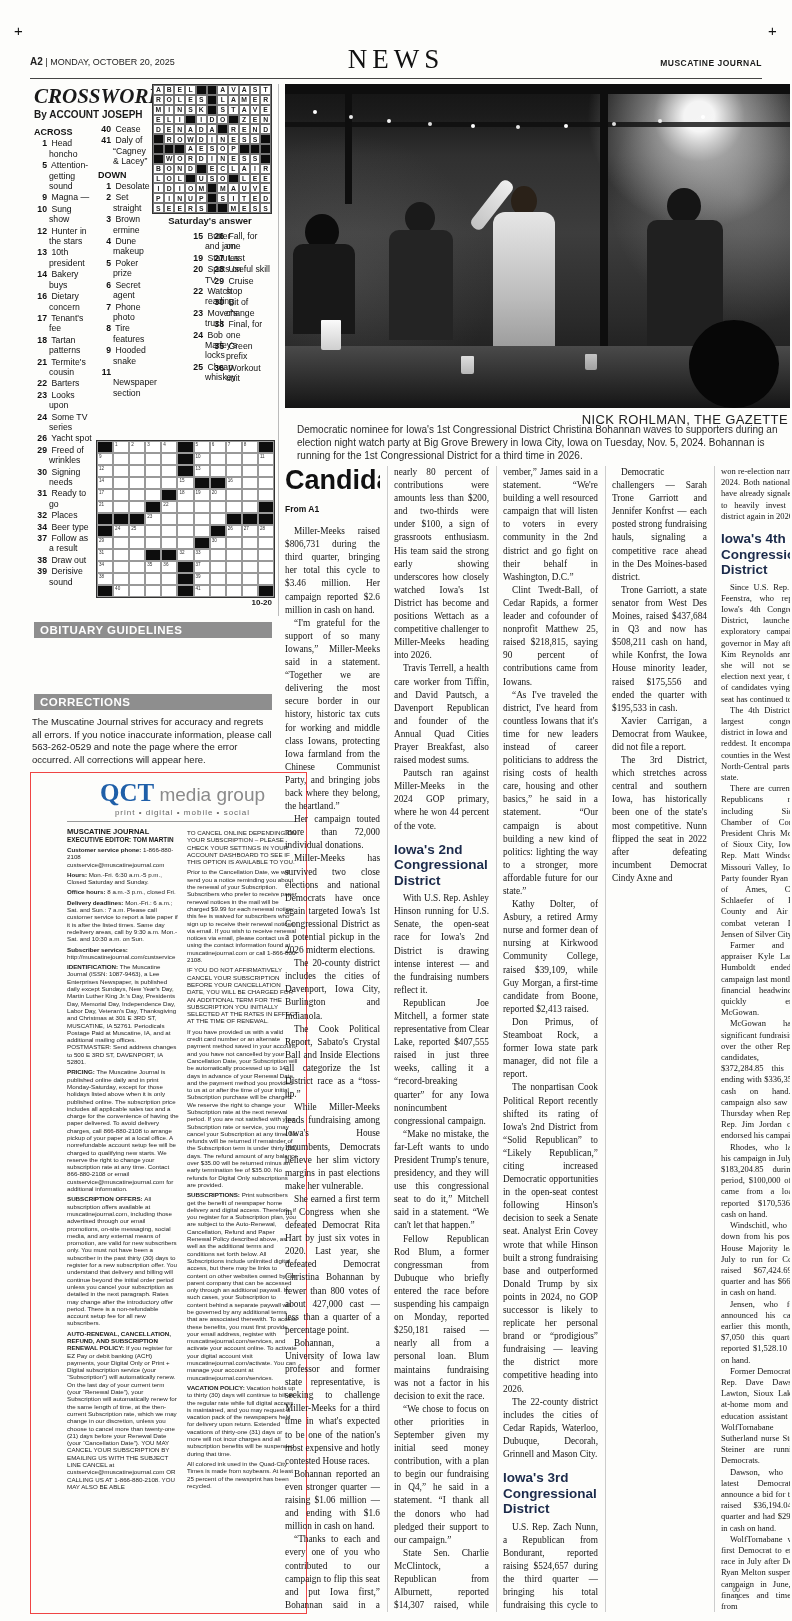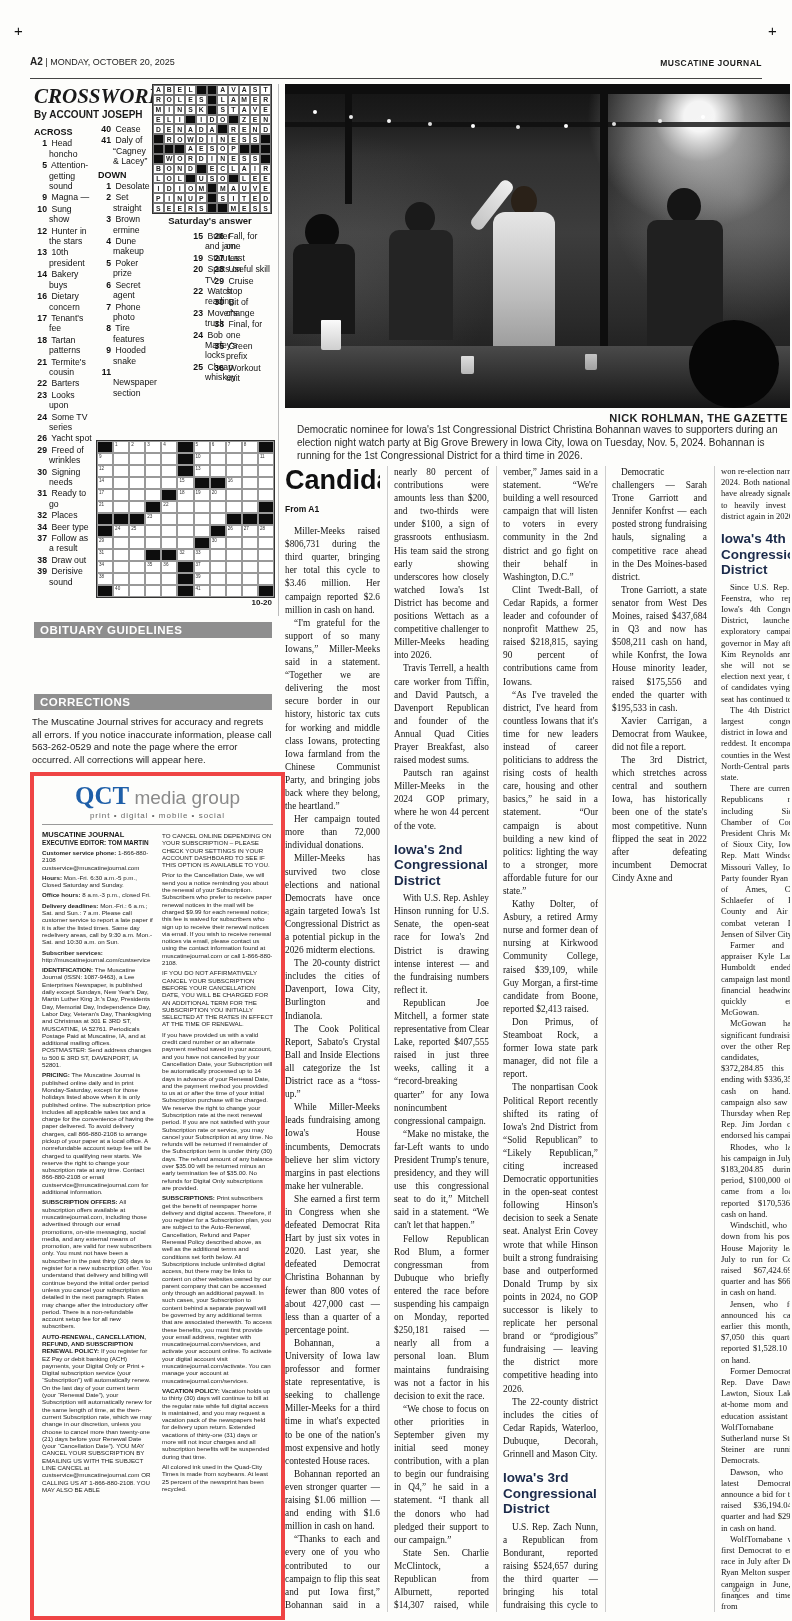--- a/index.html
+++ b/index.html
@@ -31,21 +31,21 @@
   .puzgrid .b{background:#0d0d0d;}
   .puzgrid .n{position:absolute;top:0;left:1px;font-size:4.6px;color:#333;}
   .datelabel{font-size:8px;font-weight:bold;text-align:right;}
   
   .graybar{background:#8e8e8e;color:#fff;font-weight:bold;font-size:11.5px;
       letter-spacing:.5px;padding:2px 6px;}
   .obit-body{font-family:"Liberation Serif",serif;font-size:10.5px;line-height:13.5px;color:#111;
       text-align:justify;}
   .corr-body{font-size:9.5px;line-height:12.5px;color:#222;}
   
-  .mastbox{border:4px solid #ef4444;background:#fdfdfb;}
+  .mastbox{border:1px solid #ef4444;background:#fdfdfb;padding-left:28px;}
   .qct-line{text-align:center;}
   .qct{font-family:"Liberation Serif",serif;font-weight:bold;font-size:25px;color:#1f5fa8;}
   .qct-suffix{font-size:19px;color:#8a8a8a;}
   .qct-tagline{text-align:center;font-size:8px;color:#666;letter-spacing:1px;margin-top:1px;}
   .mastcol{font-size:6.2px;line-height:7.3px;color:#222;text-align:left;overflow:hidden;}
   .mastcol .fp{margin:0 0 3px;}
   .mastcol .fp b{font-weight:bold;}
   .mast-paper{font-size:7.5px;font-weight:bold;}
   
   .photo{background:
@@ -58,21 +58,21 @@
   .lightdot{position:absolute;width:4px;height:4px;border-radius:50%;background:#fff;
       box-shadow:36px 5px 0 #e8e8e8,74px 9px 0 #f2f2f2,115px 12px 0 #ddd,158px 14px 0 #fff,
       203px 15px 0 #e5e5e5,251px 14px 0 #fff,299px 12px 0 #ddd,345px 9px 0 #efefef,388px 5px 0 #fff;}
   .head-sil{position:absolute;border-radius:50%;background:#0c0c0c;}
   .body-sil{position:absolute;border-radius:10px 10px 0 0;background:#181818;}
   .woman-jacket{position:absolute;border-radius:12px 12px 4px 4px;background:linear-gradient(180deg,#e6e6e6,#bdbdbd 60%,#9a9a9a);}
   .woman-arm{position:absolute;border-radius:6px;background:linear-gradient(180deg,#efefef,#c2c2c2);transform:rotate(38deg);}
   .woman-head{position:absolute;border-radius:50%;background:#2a2118;}
   .cup{position:absolute;background:linear-gradient(180deg,#fafafa,#cfcfcf);border-radius:1px 1px 2px 2px;}
   .table-fg{position:absolute;background:linear-gradient(180deg,#4a4a4a,#151515);}
-  .credit{font-size:11px;font-weight:bold;letter-spacing:.4px;color:#222;text-align:right;}
+  .credit{font-size:13px;font-weight:normal;letter-spacing:.4px;color:#222;text-align:right;}
   .caption{font-size:10px;line-height:13px;color:#2b2b2b;margin-left:12px;}
   
   .article{display:flex;gap:7px;overflow:hidden;}
   .acol{width:95px;flex:0 0 95px;font-family:"Liberation Serif",serif;font-size:9.3px;
       line-height:13.1px;text-align:justify;color:#141414;overflow:hidden;}
   .acol + .acol{border-left:0.5px solid #ccc;padding-left:6px;flex-basis:95px;}
   .acol p{margin:0;text-indent:9px;}
   .acol p.noind{text-indent:0;}
   .acol h3{font-family:"Liberation Sans",sans-serif;font-size:13.5px;line-height:15.5px;
       color:#1b2a4a;margin:9px 0 4px;text-align:left;}
@@ -88,20 +88,21 @@
 
 <div class="page">
 
   <div class="abs regmark" style="left:14px;top:22px;">+</div>
   <div class="abs regmark" style="left:768px;top:22px;">+</div>
   <div class="abs folio-left" style="left:30px;top:56px;">
     <b>A2</b>
     <span> | </span>
     <span>MONDAY, OCTOBER 20, 2025</span>
   </div>
+  <div class="abs news-title" style="left:0;top:44px;width:792px;text-align:center;">NEWS</div>
   <div class="abs folio-right" style="right:30px;top:58px;">MUSCATINE JOURNAL</div>
   <div class="abs hrule" style="left:30px;top:78px;width:732px;"></div>
   <div class="abs vrule" style="left:278px;top:84px;height:532px;"></div>
 
   <div class="abs xw-title" style="left:34px;top:84px;">CROSSWORD</div>
   <div class="abs xw-byline" style="left:34px;top:109px;">By ACCOUNT JOSEPH</div>
   <div class="abs cluecol" id="clue-col-a" style="left:34px;top:124px;width:60px;">
       <div class="hd">ACROSS</div>
       <div class="clue"><b>1</b> Head honcho</div>
       <div class="clue"><b>5</b> Attention-getting sound</div>

